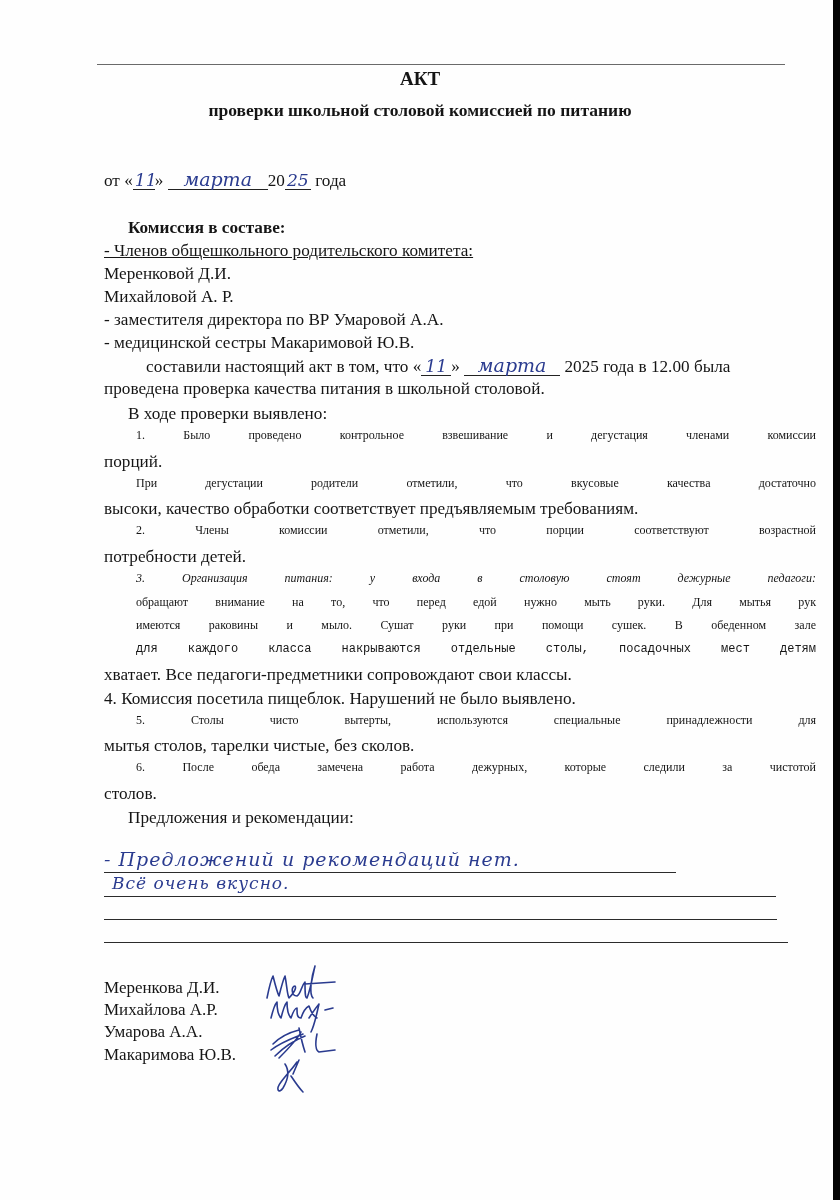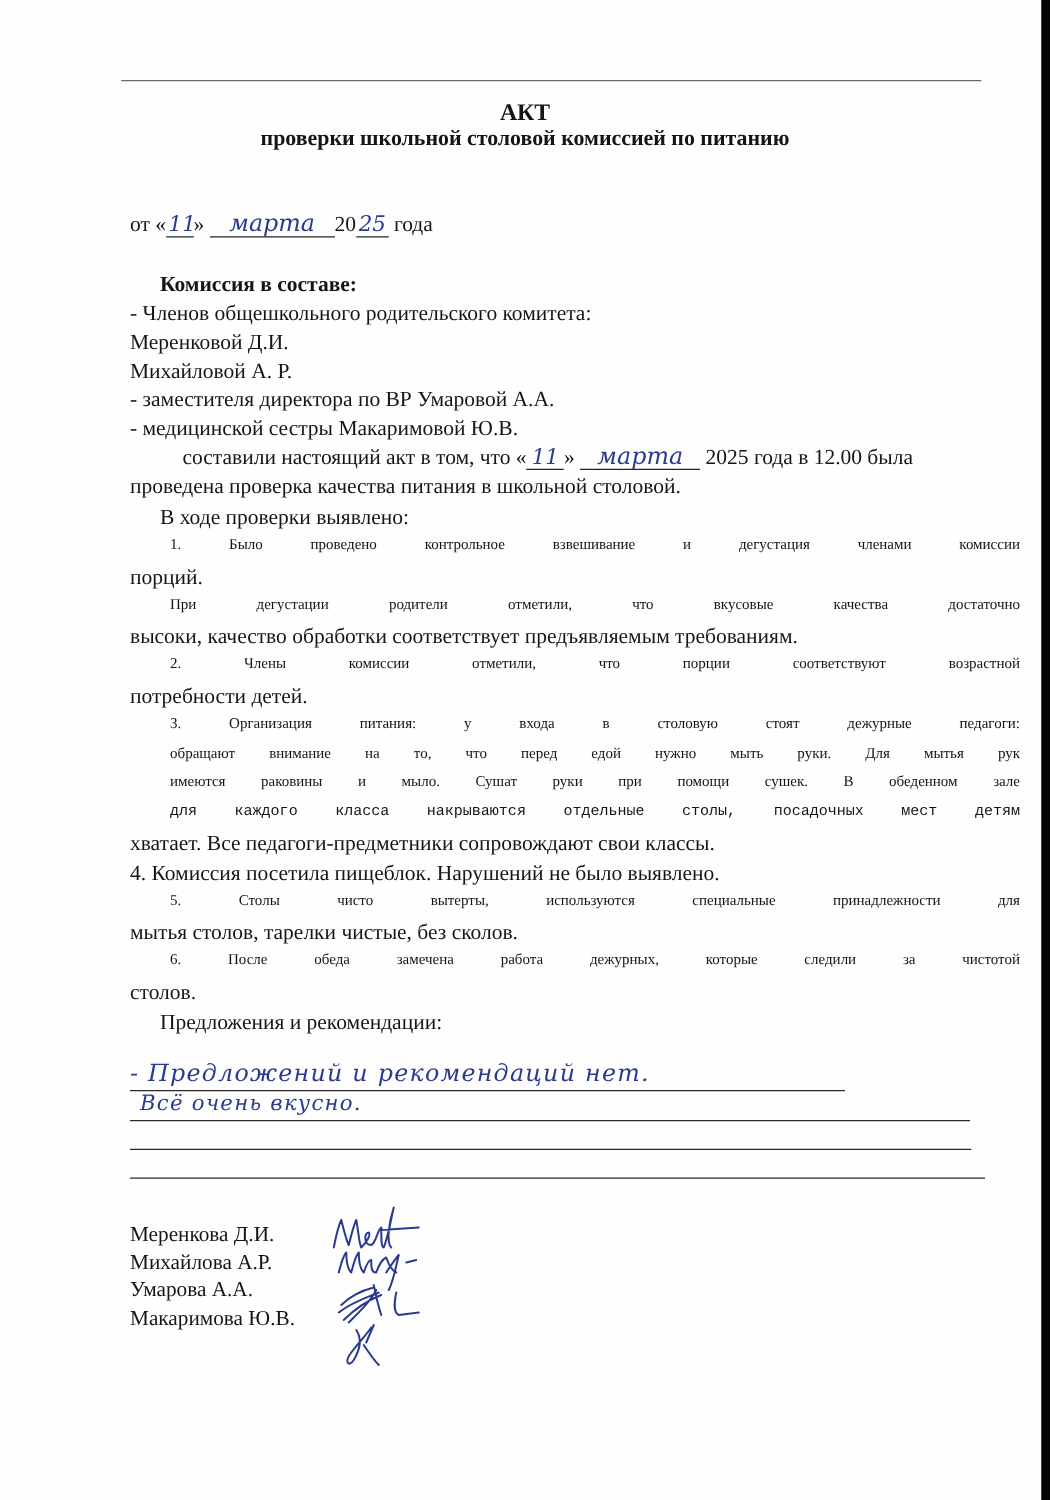--- a/index.html
+++ b/index.html
@@ -6,21 +6,21 @@
   body {
     width:840px; height:1200px; position:relative; overflow:hidden;
     background:#fefefe;
     font-family:"Liberation Serif", serif;
     color:#151515;
   }
   .edge { position:absolute; top:0; right:0; width:7px; height:1200px; background:#050505; }
   .rule { position:absolute; height:1px; background:#4a4a4a; }
   .rule.top { left:97px; top:64px; width:688px; background:#6a6a6a; }
   .title { position:absolute; left:0; width:840px; text-align:center; font-weight:bold; }
-  .t1 { top:80px; font-size:19px; }
+  .t1 { top:68px; font-size:19px; }
   .t2 { top:100px; font-size:17.5px; }
   .line { position:absolute; left:104px; font-size:17.2px; white-space:nowrap; }
   .just { position:absolute; left:104px; width:680px; font-size:12px; text-align:justify; text-align-last:justify; white-space:nowrap;margin-left:32px; }
   .bold { font-weight:bold; }
   .hw { font-family:"DejaVu Serif", serif; font-style:italic; color:#2a3b8f; }
   .ul { display:inline-block; border-bottom:1px solid #222; text-align:center; line-height:1; padding:0 2px; }
   .hwline { position:absolute; height:1px; background:#2b2b2b; }
   .hwtext { position:absolute; font-family:"DejaVu Serif", serif; font-style:italic; color:#2a3b8f; font-size:19px; white-space:nowrap; letter-spacing:1px; }
   .sig-name { position:absolute; left:104px; font-size:17px; }
   .sigs { position:absolute; left:255px; top:958px; }
@@ -34,41 +34,41 @@
 <div class="title t1">АКТ</div>
 <div class="title t2">проверки школьной столовой комиссией по питанию</div>
 
 <div class="line" style="top:170px;">
   <span>от «</span><span class="ul hw" style="width:18px;">11</span><span>»</span>
   <span class="ul hw" style="width:96px;font-size:19px;">марта</span><span>20</span><span class="ul hw" style="width:22px;">25</span>
   <span>года</span>
 </div>
 
 <div class="line bold" style="top:218px;left:128px;">Комиссия в составе:</div>
-<div class="line" style="top:241px;">- Членов общешкольного родительского комитета:</div>
+<div class="line" style="top:241px;text-decoration:underline;">- Членов общешкольного родительского комитета:</div>
 <div class="line" style="top:264px;">Меренковой Д.И.</div>
 <div class="line" style="top:287px;">Михайловой А. Р.</div>
 <div class="line" style="top:310px;">- заместителя директора по ВР Умаровой А.А.</div>
 <div class="line" style="top:333px;">- медицинской сестры Макаримовой Ю.В.</div>
 
 <div class="line" style="top:356px;margin-left:42px;">
   <span>составили настоящий акт в том, что «</span><span class="ul hw" style="width:26px;">11</span><span>»</span>
   <span class="ul hw" style="width:92px;font-size:19px;">марта</span>
   <span>2025 года в 12.00 была</span>
 </div>
 <div class="line" style="top:379px;">проведена проверка качества питания в школьной столовой.</div>
 
 <div class="line" style="top:404px;left:128px;">В ходе проверки выявлено:</div>
 <div class="just" style="top:428px;">1. Было проведено контрольное взвешивание и дегустация членами комиссии</div>
 <div class="line" style="top:452px;">порций.</div>
 <div class="just" style="top:476px;">При дегустации родители отметили, что вкусовые качества достаточно</div>
 <div class="line" style="top:499px;">высоки, качество обработки соответствует предъявляемым требованиям.</div>
 <div class="just" style="top:523px;">2. Члены комиссии отметили, что порции соответствуют возрастной</div>
 <div class="line" style="top:547px;">потребности детей.</div>
-<div class="just" style="top:571px;">3. Организация питания: у входа в столовую стоят дежурные педагоги:</div>
+<div class="just" style="top:571px;font-style:italic;">3. Организация питания: у входа в столовую стоят дежурные педагоги:</div>
 <div class="just" style="top:595px;">обращают внимание на то, что перед едой нужно мыть руки. Для мытья рук</div>
 <div class="just" style="top:618px;">имеются раковины и мыло. Сушат руки при помощи сушек.  В обеденном зале</div>
 <div class="just" style="top:642px;font-family:Liberation Mono, monospace;">для каждого класса накрываются отдельные столы, посадочных мест детям</div>
 <div class="line" style="top:665px;">хватает. Все педагоги-предметники  сопровождают свои классы.</div>
 <div class="line" style="top:689px;">4. Комиссия посетила пищеблок.  Нарушений  не было выявлено.</div>
 <div class="just" style="top:713px;">5. Столы чисто вытерты, используются специальные принадлежности для</div>
 <div class="line" style="top:736px;">мытья столов,  тарелки чистые, без сколов.</div>
 <div class="just" style="top:760px;">6. После обеда замечена работа дежурных, которые следили за чистотой</div>
 <div class="line" style="top:784px;">столов.</div>
 

